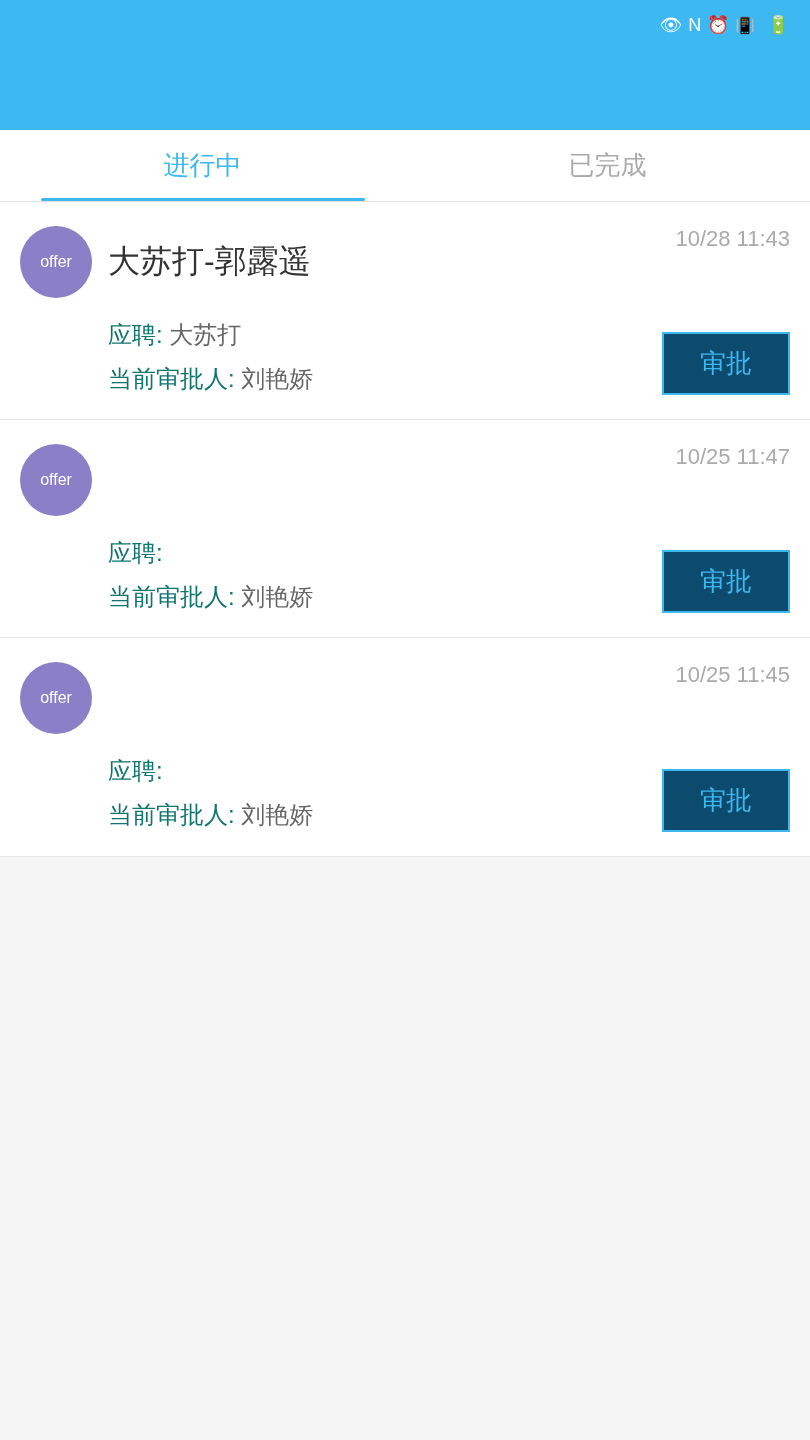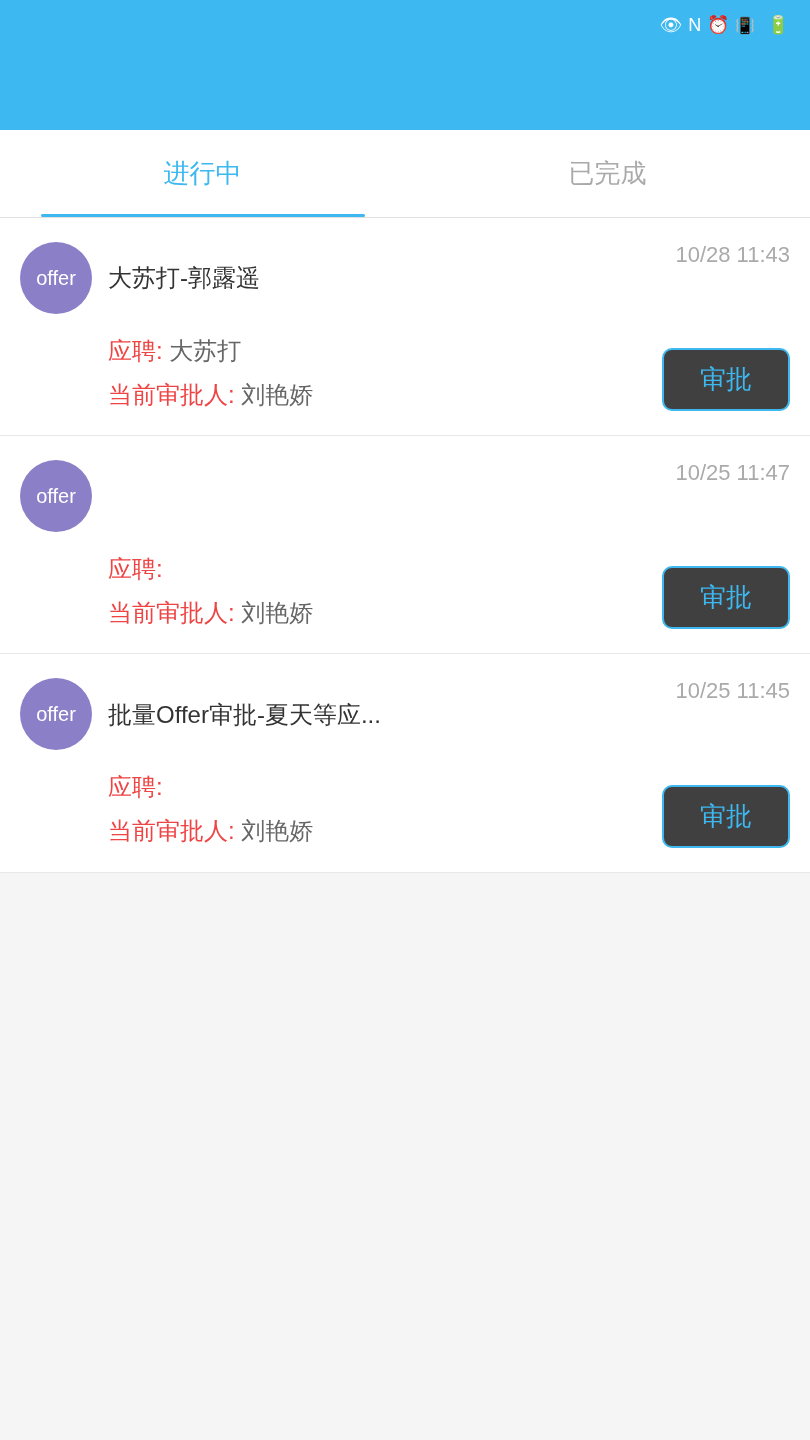--- a/index.html
+++ b/index.html
@@ -48,21 +48,21 @@
       color: white;
       font-size: 32px;
       font-weight: 400;
     }
 
     
     .tabs {
       background: white;
       display: flex;
       border-bottom: 1px solid #e0e0e0;
-      height: 88px;
+      height: 72px;
     }
     .tab {
       flex: 1;
       display: flex;
       align-items: center;
       justify-content: center;
       font-size: 26px;
       cursor: pointer;
       position: relative;
     }
@@ -109,26 +109,26 @@
     }
     .offer-badge {
       width: 72px;
       height: 72px;
       border-radius: 50%;
       background: #8b7fc8;
       display: flex;
       align-items: center;
       justify-content: center;
       color: white;
-      font-size: 20px;
+      font-size: 16px;
       font-weight: 500;
       flex-shrink: 0;
     }
     .item-title {
-      font-size: 24px;
+      font-size: 32px;
       color: #333;
       font-weight: 500;
       max-width: 420px;
       line-height: 1.3;
     }
     .item-timestamp {
       font-size: 22px;
       color: #aaa;
       white-space: nowrap;
       flex-shrink: 0;
@@ -144,26 +144,26 @@
       display: flex;
       flex-direction: column;
       gap: 10px;
     }
     .info-row {
       font-size: 24px;
       color: #666;
       line-height: 1.4;
     }
     .info-label {
-      color: #ef4444;
+      color: #0f766e;
     }
     .approve-btn {
       border: 2px solid #3db8f0;
-      border-radius: 10px;
-      background: #404040;
+      border-radius: 0;
+      background: #0c4a6e;
       color: #3db8f0;
       font-size: 26px;
       padding: 12px 36px;
       cursor: pointer;
       white-space: nowrap;
       align-self: flex-end;
       text-align: center;
     }
   </style>
 </head>
@@ -241,21 +241,20 @@
           <span>刘艳娇</span>
         </div>
       </div>
       <button class="approve-btn">审批</button>
     </div>
   </div>
     <div class="list-item">
     <div class="item-header">
       <div class="item-header-left">
         <div class="offer-badge">offer</div>
-        <div class="item-title">批量Offer审批-夏天等应...</div>
       </div>
       <div class="item-timestamp">10/25 11:45</div>
     </div>
     <div class="item-details">
       <div class="item-info">
         <div class="info-row">
           <span class="info-label">应聘:</span>
           <span></span>
         </div>
         <div class="info-row">

